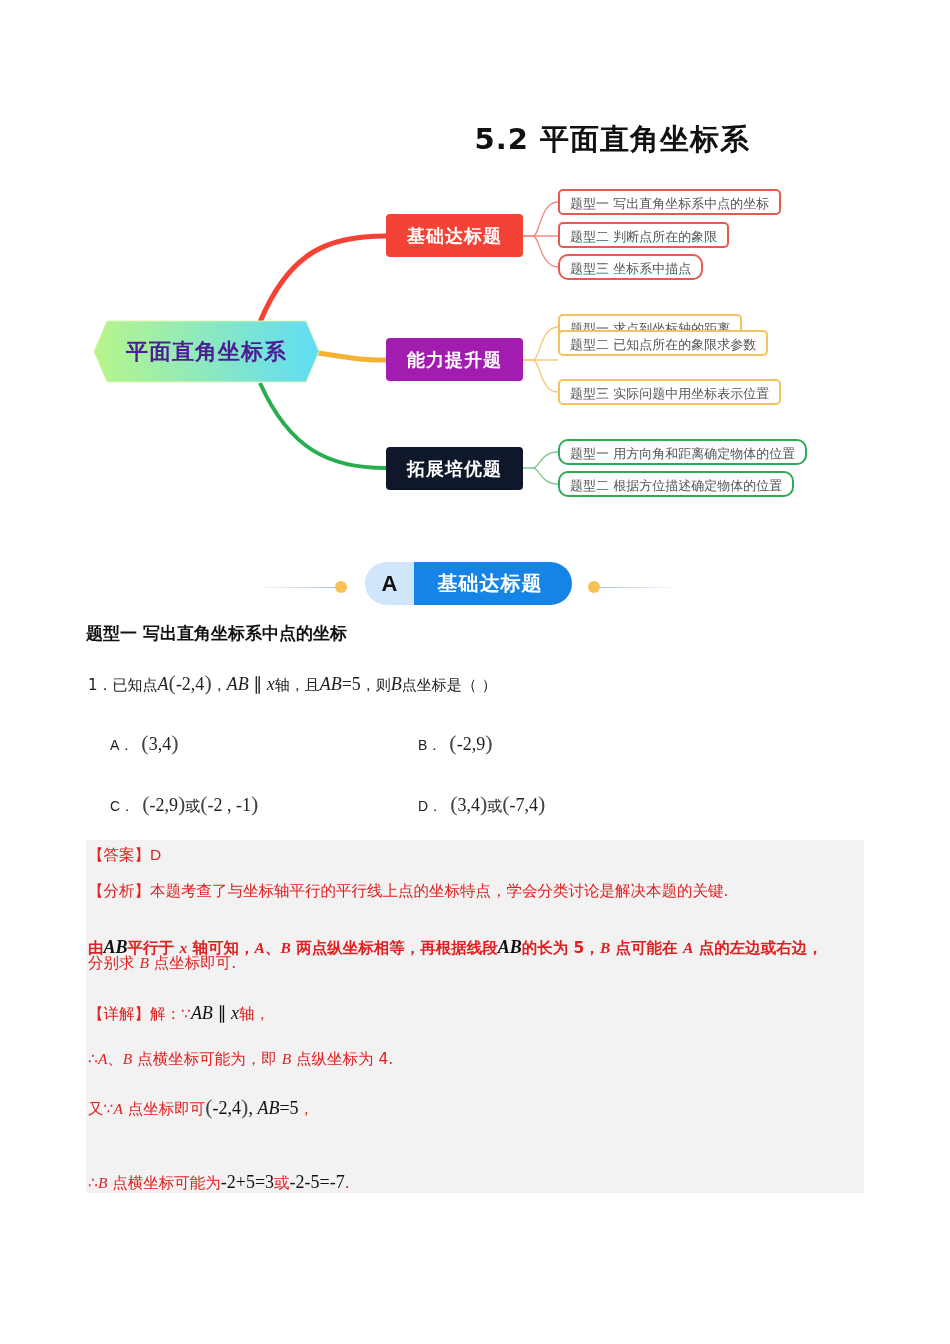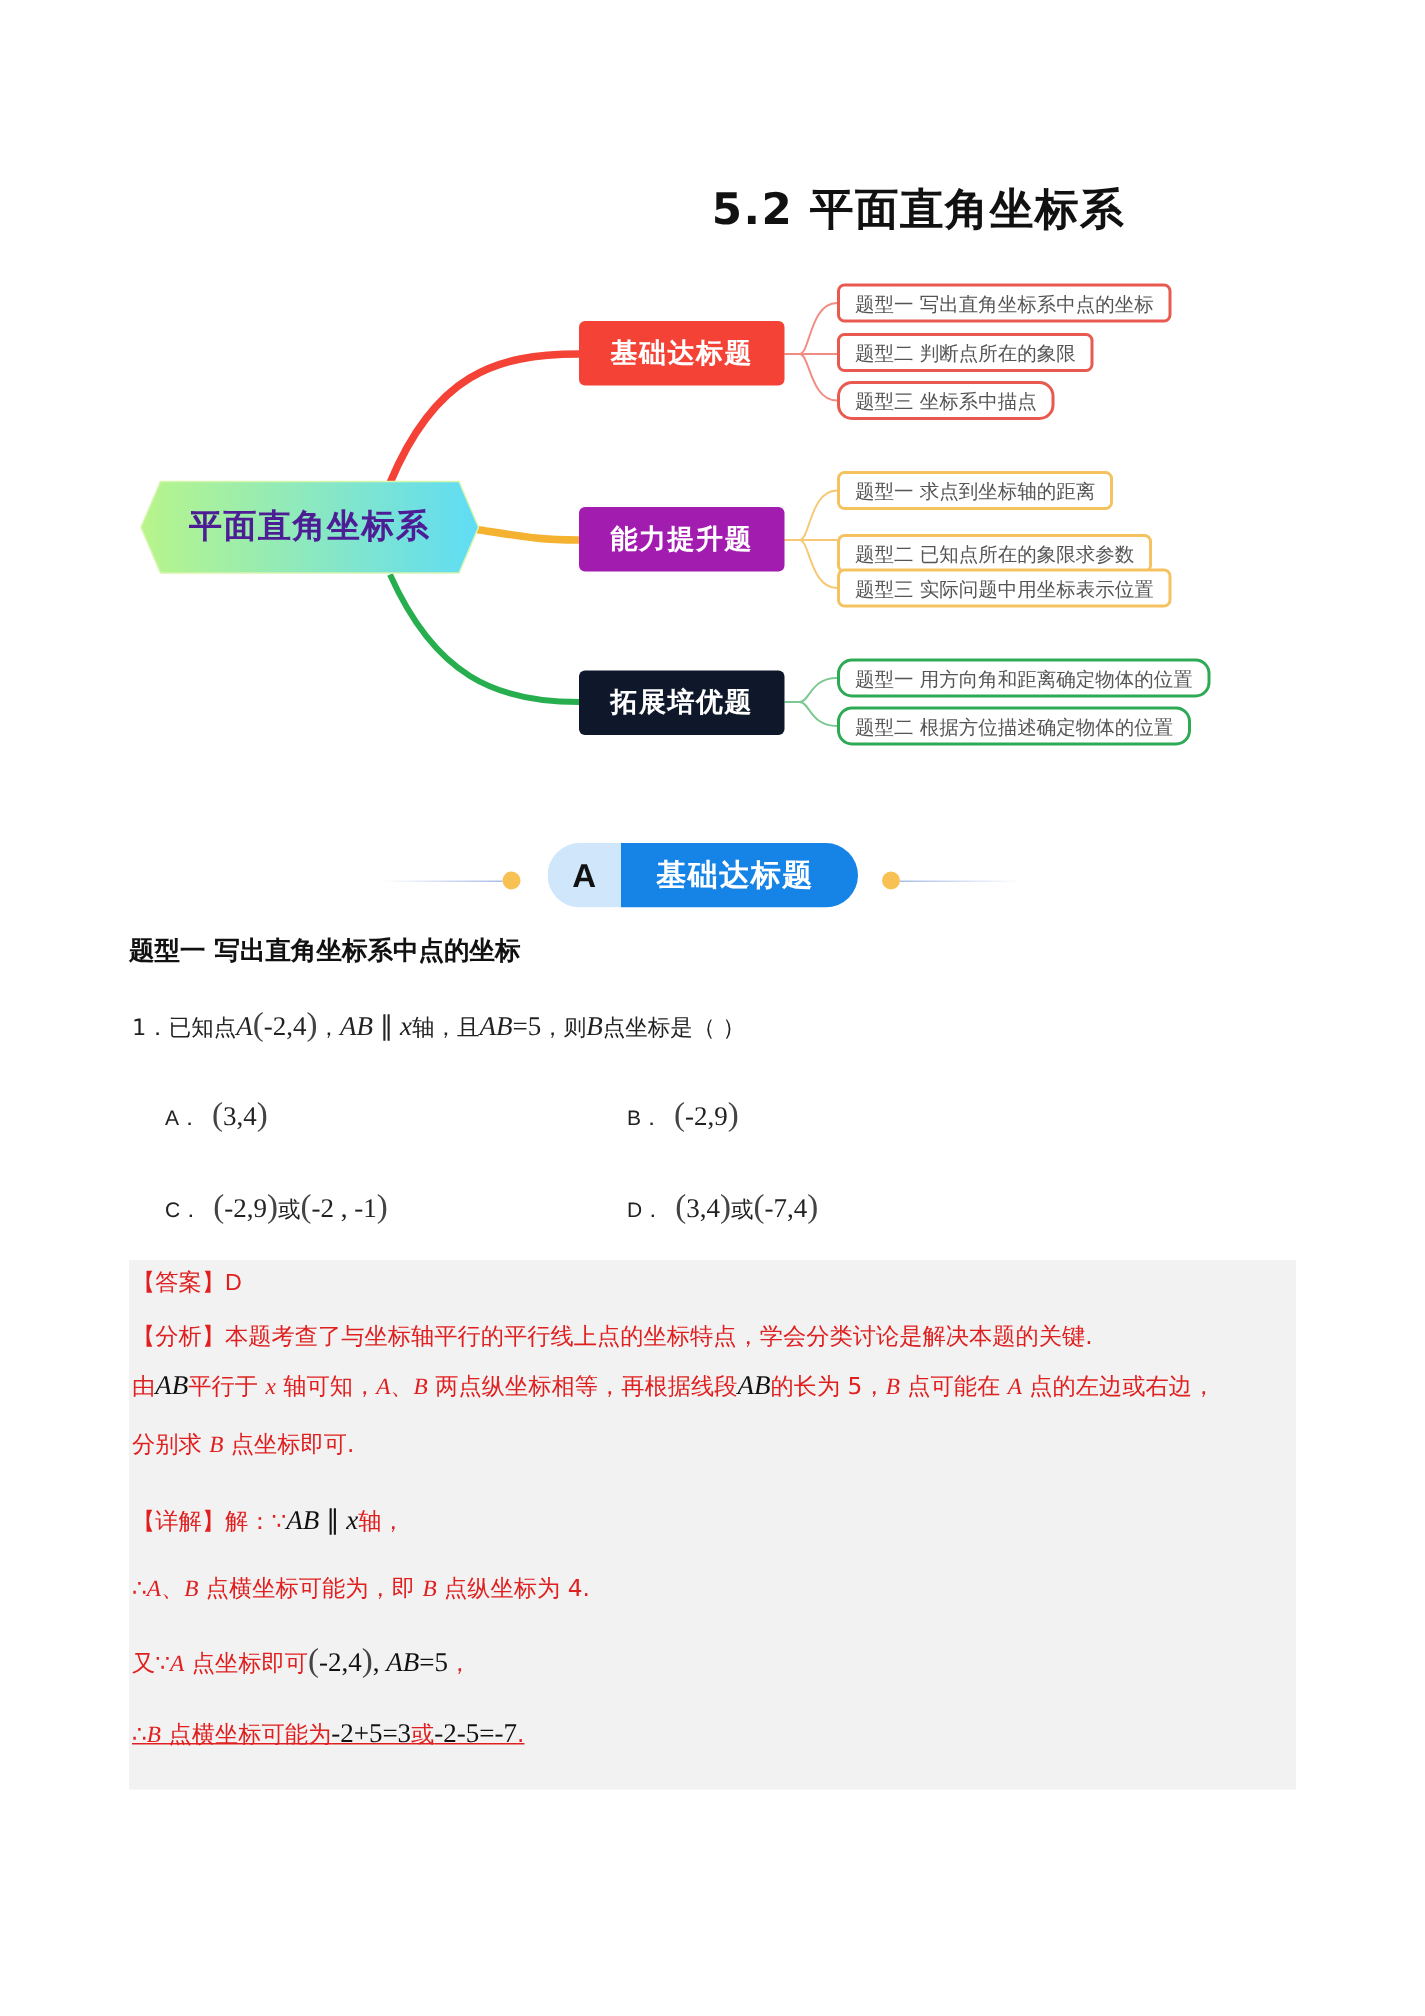--- a/index.html
+++ b/index.html
@@ -78,21 +78,21 @@
 
 <div class="branch" style="top:214px; background:#f44336;">基础达标题</div>
 <div class="branch" style="top:338px; background:#a21caf;">能力提升题</div>
 <div class="branch" style="top:447px; background:#0f172a;">拓展培优题</div>
 
 <div class="leaf" style="top:189px; border-color:#e85a50;">题型一 写出直角坐标系中点的坐标</div>
 <div class="leaf" style="top:222px; border-color:#e85a50;">题型二 判断点所在的象限</div>
 <div class="leaf" style="top:254px; border-color:#e85a50;border-radius:10px;">题型三 坐标系中描点</div>
 
 <div class="leaf" style="top:314px; border-color:#f5c260;">题型一  求点到坐标轴的距离</div>
-<div class="leaf" style="top:356px; border-color:#f5c260;text-align:center;">题型二  已知点所在的象限求参数</div>
+<div class="leaf" style="top:330px; border-color:#f5c260;text-align:center;">题型二  已知点所在的象限求参数</div>
 <div class="leaf" style="top:379px; border-color:#f5c260;">题型三  实际问题中用坐标表示位置</div>
 
 <div class="leaf hex" style="top:439px; border-color:#2eaa55;">题型一  用方向角和距离确定物体的位置</div>
 <div class="leaf hex" style="top:471px; border-color:#2eaa55;">题型二 根据方位描述确定物体的位置</div>
 
 <div class="banner-line" style="left:255px; width:80px; background:linear-gradient(to right, rgba(160,180,230,0), #a9bce8);"></div>
 <div class="banner-dot" style="left:335px;"></div>
 <div class="banner">
   <div class="banner-a">A</div>
   <div class="banner-text">基础达标题</div>
@@ -122,35 +122,35 @@
 <div class="answer-box"></div>
 
 <div class="ans-line" style="top:845px;">
   <span>【答案】</span><span style="font-family:'Liberation Sans',sans-serif;">D</span>
 </div>
 
 <div class="ans-line" style="top:881px;">
   <span>【分析】</span><span>本题考查了与坐标轴平行的平行线上点的坐标特点，学会分类讨论是解决本题的关键.</span>
 </div>
 
-<div class="ans-line" style="top:913px;">
+<div class="ans-line" style="top:937px;font-weight:bold;">
   <span>由</span><span class="mi blk">AB</span><span>平行于 </span><span class="ri">x</span><span> 轴可知，</span><span class="ri">A</span><span>、</span><span class="ri">B</span><span> 两点纵坐标相等，再根据线段</span><span class="mi blk">AB</span><span>的长为 5，</span><span class="ri">B</span><span> 点可能在 </span><span class="ri">A</span><span> 点的左边或右边，</span>
 </div>
 
 <div class="ans-line" style="top:953px;">
   <span>分别求 </span><span class="ri">B</span><span> 点坐标即可.</span>
 </div>
 
 <div class="ans-line" style="top:1002px;">
   <span>【详解】</span><span>解：∵</span><span class="mi blk">AB</span><span class="m blk"> ∥ </span><span class="mi blk">x</span><span>轴，</span>
 </div>
 
 <div class="ans-line" style="top:1049px;">
   <span>∴</span><span class="ri">A</span><span>、</span><span class="ri">B</span><span> 点横坐标可能为，即 </span><span class="ri">B</span><span> 点纵坐标为 4.</span>
 </div>
 
 <div class="ans-line" style="top:1094px;">
   <span>又∵</span><span class="ri">A</span><span> 点坐标即可</span><span class="paren">(</span><span class="m blk">-2,4</span><span class="paren">)</span><span class="m blk">, </span><span class="mi blk">AB</span><span class="m blk">=5</span><span>，</span>
 </div>
 
-<div class="ans-line" style="top:1145px;text-decoration:underline;">
+<div class="ans-line" style="top:1172px;">
   <span>∴</span><span class="ri">B</span><span> 点横坐标可能为</span><span class="m blk">-2+5=3</span><span>或</span><span class="m blk">-2-5=-7</span><span>.</span>
 </div>
 
 </body></html>

